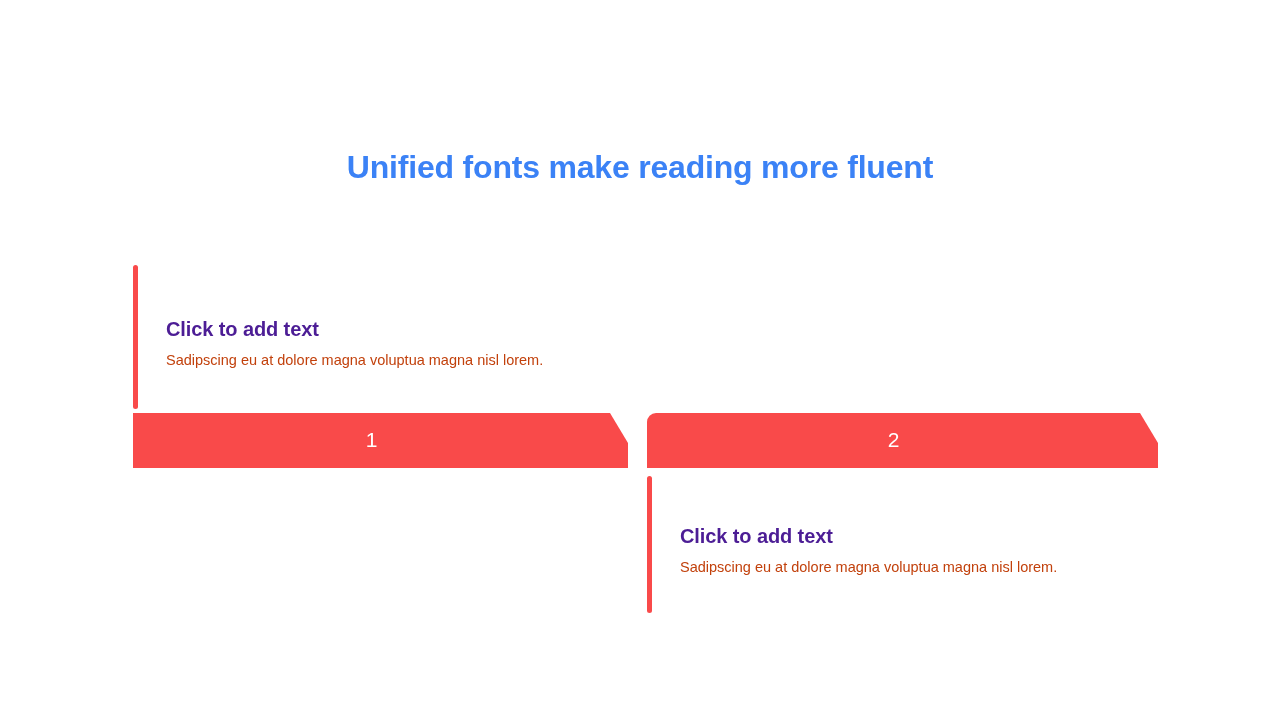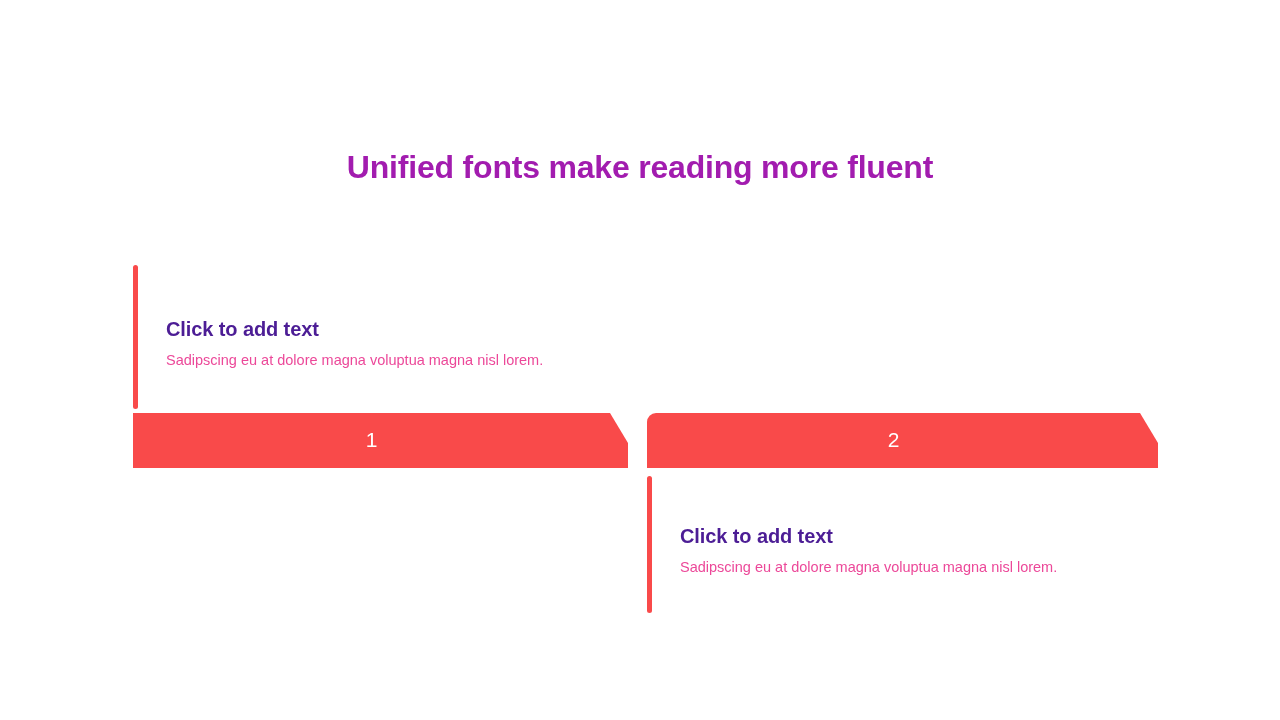--- a/index.html
+++ b/index.html
@@ -28,21 +28,21 @@
   .slide-title {
     position: absolute;
     left: 128px;
     top: 148px;
     width: 1024px;
     text-align: center;
     font-size: 32px;
     font-weight: bold;
     line-height: 1.22;
     letter-spacing: -0.2px;
-    color: #a21caf;
+    color: #3b82f6;
   }
 
   
   .bars-row {
     position: absolute;
     left: 133px;
     top: 413px;
     width: 1025px;
     height: 55px;
   }
@@ -107,21 +107,21 @@
     font-weight: bold;
     color: #4c1d95;
     line-height: 1.25;
     letter-spacing: -0.1px;
   }
 
   .block-desc {
     margin-top: 9px;
     font-size: 14.5px;
     font-weight: 400;
-    color: #ec4899;
+    color: #c2410c;
     line-height: 1.35;
   }
 
   
   .block-1 { left: 133px; top: 265px; width: 520px; height: 144px; }
   .block-1 .accent-rule { height: 144px; }
   .block-1 .block-body { left: 33px; top: 52px; width: 480px; }
 
   
   .block-2 { left: 647px; top: 476px; width: 520px; height: 137px; }

